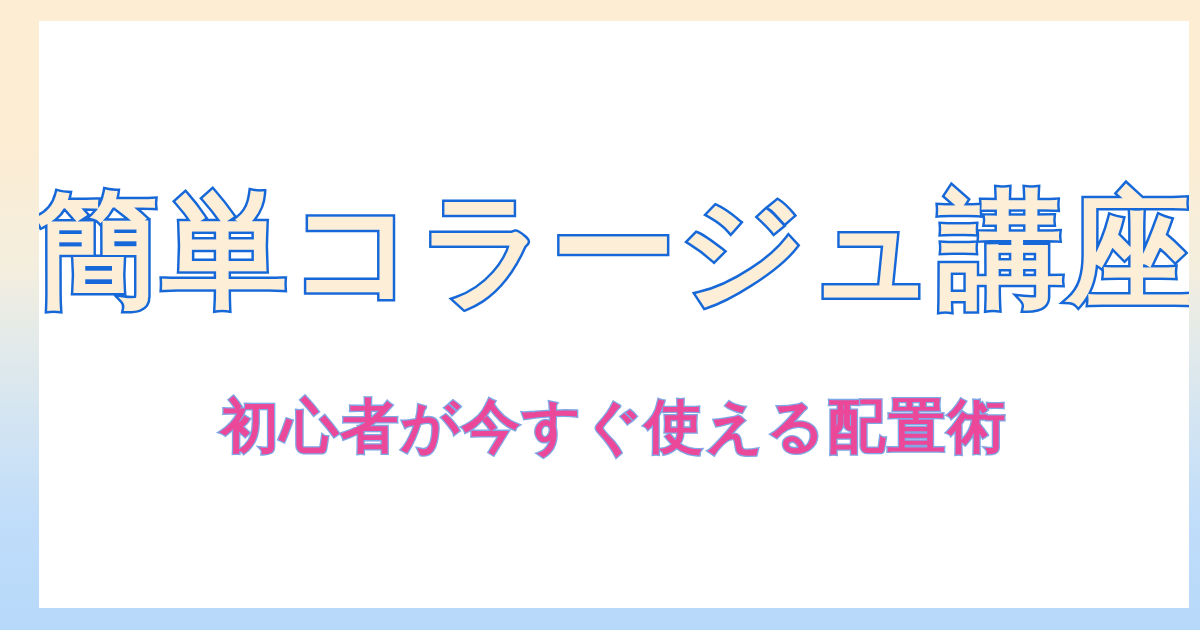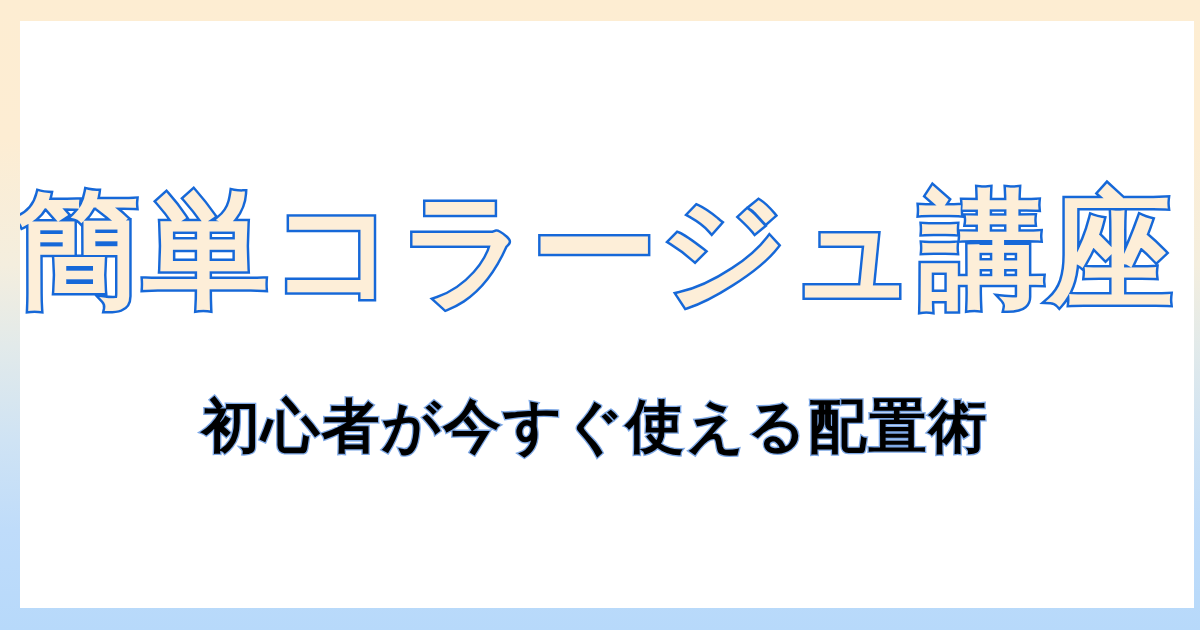--- a/index.html
+++ b/index.html
@@ -27,27 +27,26 @@
         #f4eede 42%,
         #e2eaea 55%,
         #cfe3f4 70%,
         #bfdcfa 84%,
         #b7d9fa 100%);
   }
 
   
   .card {
     position: absolute;
-    left: 20px;
+    left: 39px;
     top: 21px;
     width: 1150px;
     height: 587px;
     background: #ffffff;
     overflow: hidden;
-    padding-left: 24px;
   }
 
   
   .content {
     position: absolute;
     left: 0;
     top: 0;
     width: 1150px;
     height: 587px;
     display: flex;
@@ -89,21 +88,21 @@
     justify-content: center;
   }
 
   .subtitle {
     font-family: "DejaVu Sans", "Liberation Sans", sans-serif;
     font-size: 58px;
     font-weight: 700;
     line-height: 1.1;
     letter-spacing: 0.035em;
     white-space: nowrap;
-    color: #000000;
+    color: #ec4899;
     -webkit-text-stroke: 2.6px #7fa9e6;
     paint-order: stroke fill;
     text-rendering: geometricPrecision;
   }
 </style>
 </head>
 <body>
 
 <div class="poster">
   <div class="card">

